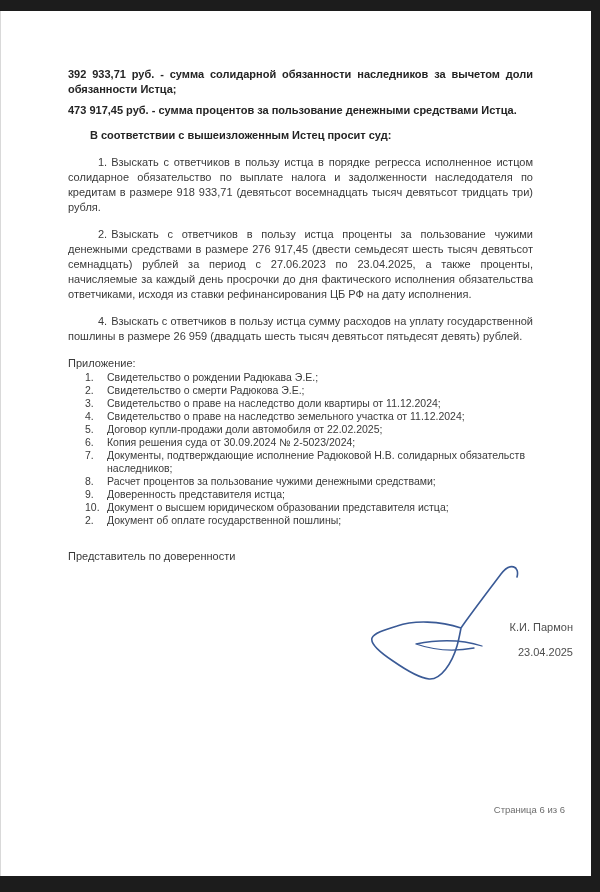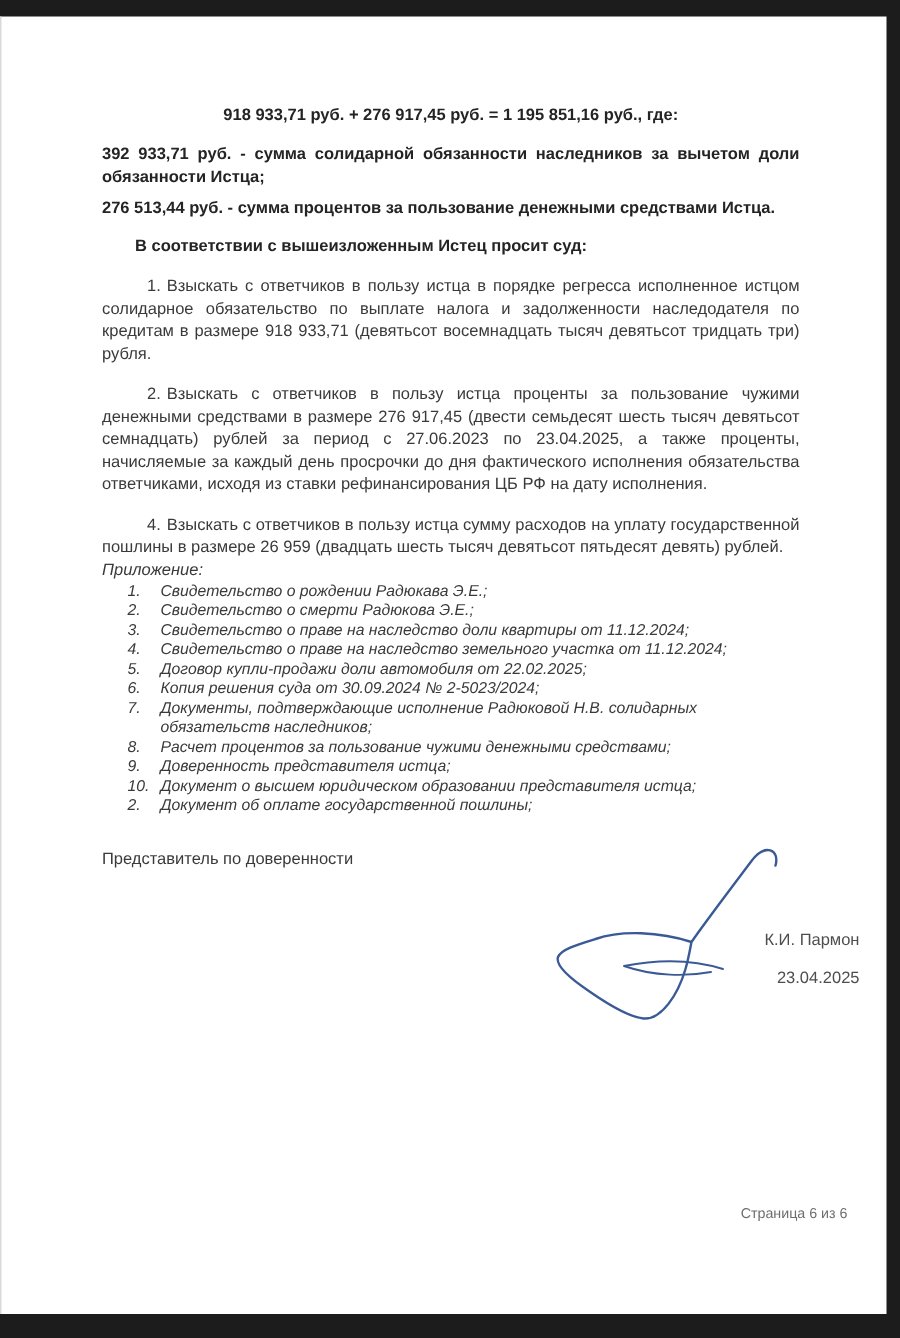--- a/index.html
+++ b/index.html
@@ -30,21 +30,21 @@
   .justify { text-align: justify; text-align-last: left; }
   .ind-sm { text-indent: 22px; }
   .ind-lg { text-indent: 30px; }
   .formula { text-align: center; margin-top: 14px !important; }
   .break1 { margin-top: 11px !important; }
   .break2 { margin-top: 6px !important; }
   .demands-heading { margin-top: 10px !important; }
   .demand { margin-top: 12px !important; }
   .demand .dnum { margin-right: 4px; }
 
-  .attachments { margin-top: 0; font-style: italic; }
+  .attachments { margin-top: 12px; }
   .att-heading { margin: 0 0 1px 0; }
   .att-item {
     display: flex;
     padding-left: 17px;
     font-size: 10.5px;
     line-height: 13px;
   }
   .att-num  { flex: 0 0 22px; }
   .att-text { flex: 1 1 auto; }
 
@@ -72,25 +72,24 @@
 <body>
 
 <div class="scan-bar top"></div>
 <div class="scan-bar bottom"></div>
 <div class="scan-bar right"></div>
 <div class="scan-line-left"></div>
 
 <div class="content">
 
 
-  <p class="bold formula">918 933,71 руб. + 276 917,45 руб. = 1 195 851,16 руб., где:</p>
 
   <p class="bold justify break1">392 933,71 руб. - сумма солидарной обязанности наследников за вычетом доли обязанности Истца;</p>
 
-  <p class="bold break2">276 513,44 руб. - сумма процентов за пользование денежными средствами Истца.</p>
+  <p class="bold break2">473 917,45 руб. - сумма процентов за пользование денежными средствами Истца.</p>
 
   <p class="bold ind-sm demands-heading">В соответствии с вышеизложенным Истец просит суд:</p>
 
   <p class="justify ind-lg demand"><span class="dnum">1.</span><span>Взыскать с ответчиков в пользу истца в порядке регресса исполненное истцом солидарное обязательство по выплате налога и задолженности наследодателя по кредитам в размере 918 933,71 (девятьсот восемнадцать тысяч девятьсот тридцать три) рубля.</span></p>
 
   <p class="justify ind-lg demand"><span class="dnum">2.</span><span>Взыскать с ответчиков в пользу истца проценты за пользование чужими денежными средствами в размере 276 917,45 (двести семьдесят шесть тысяч девятьсот семнадцать) рублей за период с 27.06.2023 по 23.04.2025, а также проценты, начисляемые за каждый день просрочки до дня фактического исполнения обязательства ответчиками, исходя из ставки рефинансирования ЦБ РФ на дату исполнения.</span></p>
 
   <p class="justify ind-lg demand"><span class="dnum">4.</span><span>Взыскать с ответчиков в пользу истца сумму расходов на уплату государственной пошлины в размере 26 959 (двадцать шесть тысяч девятьсот пятьдесят девять) рублей.</span></p>
 
   <div class="attachments">

